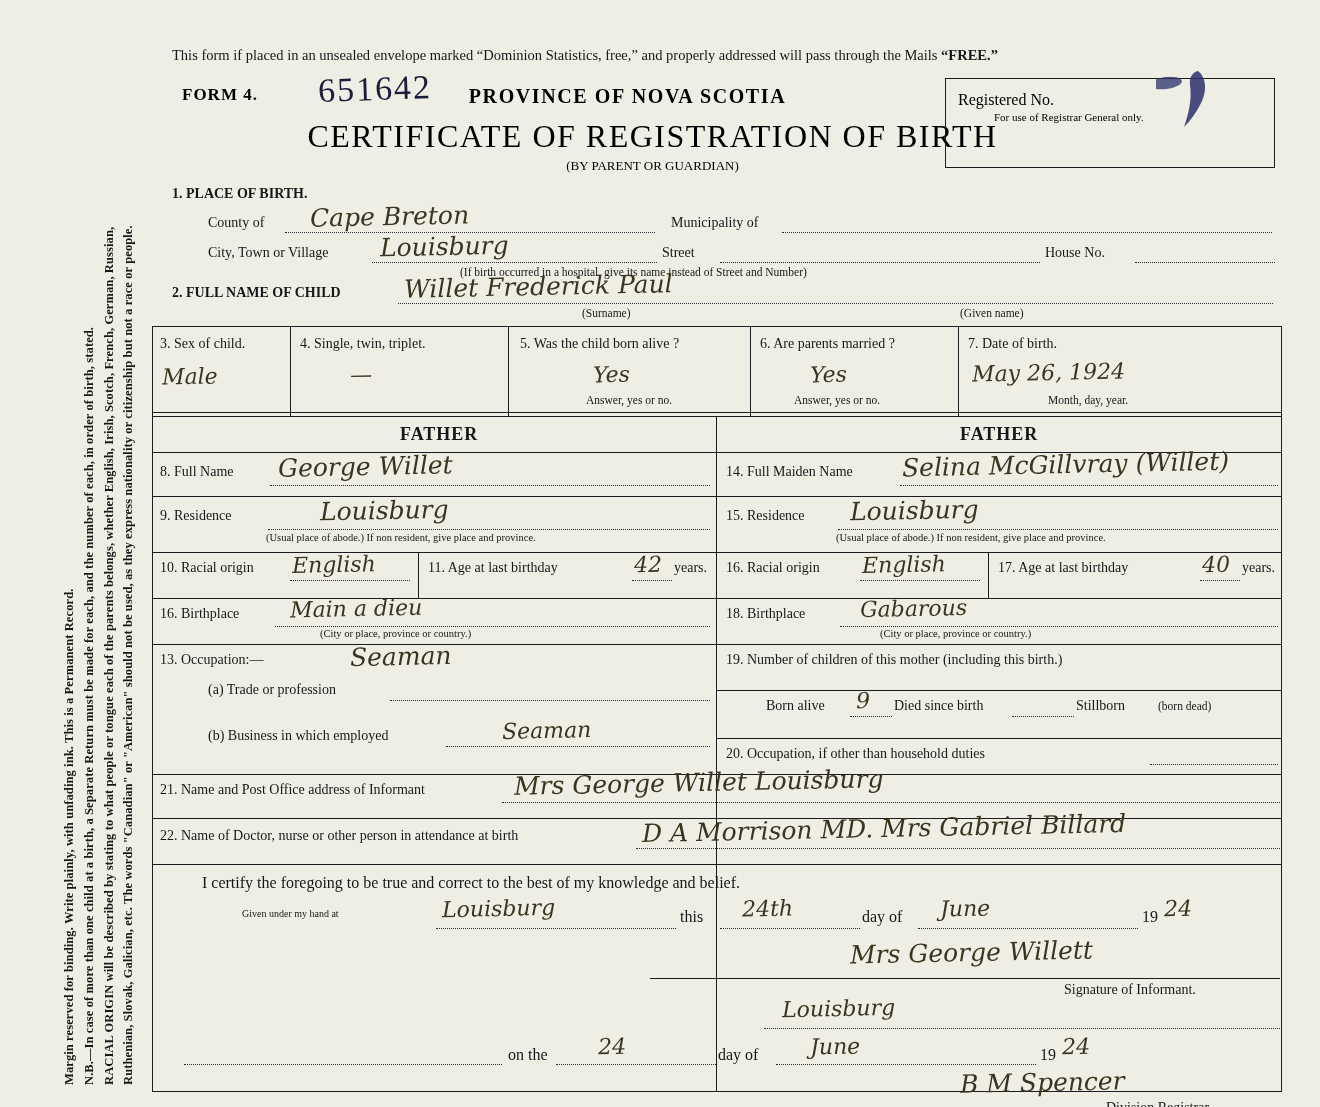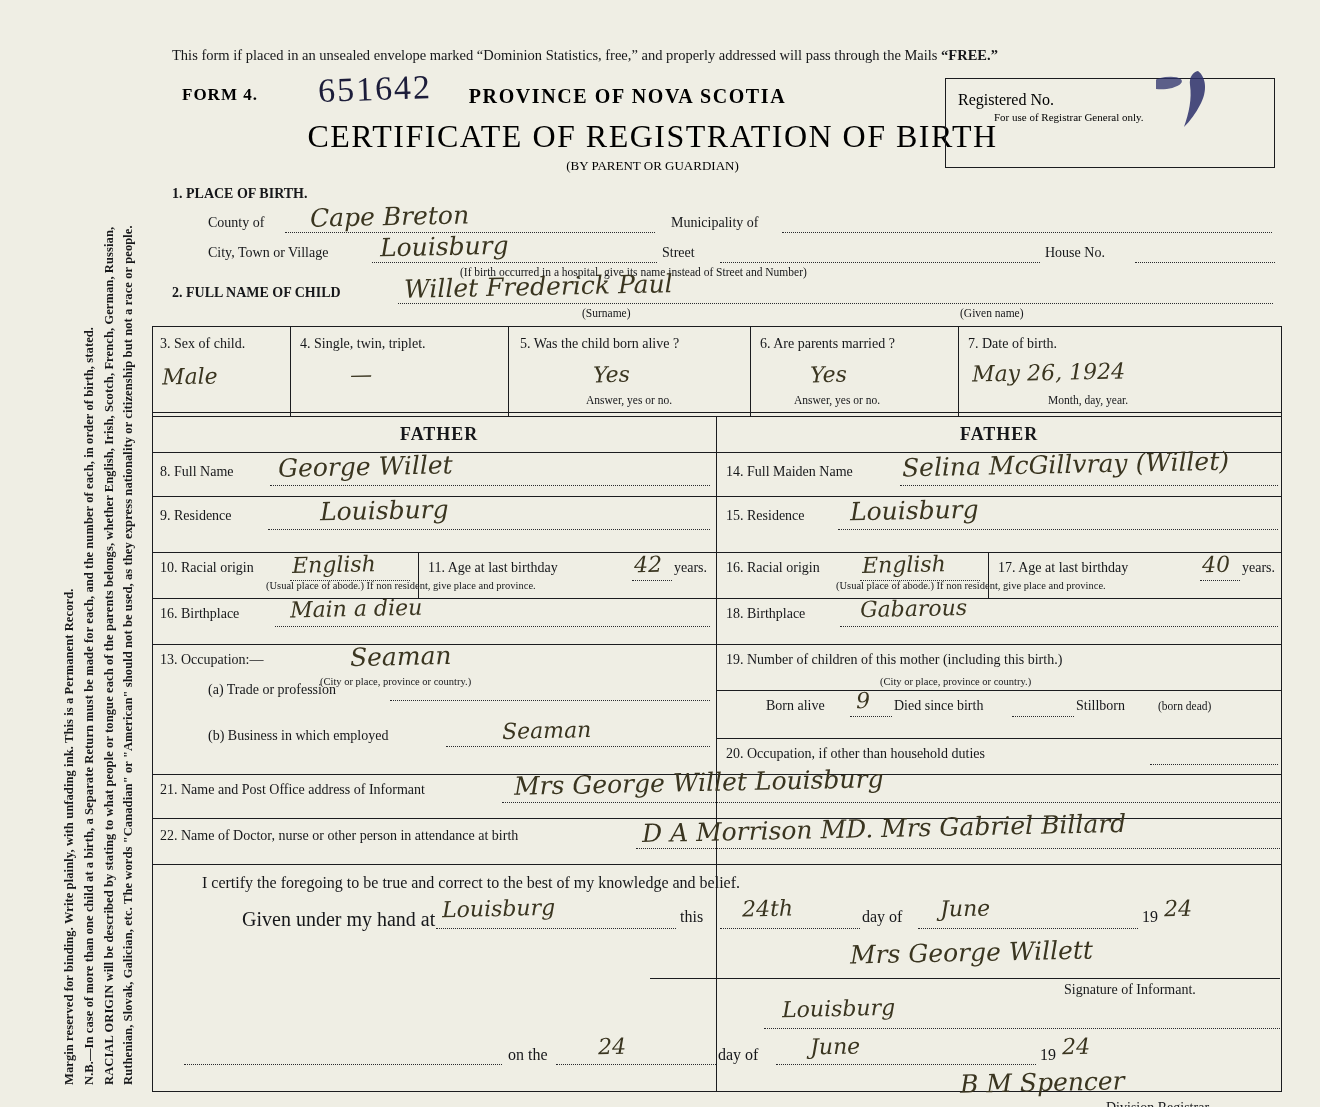--- a/index.html
+++ b/index.html
@@ -123,21 +123,21 @@
   }
   .blob {
     position: absolute;
     left: 210px; top: -10px;
     width: 60px; height: 70px;
   }
 
   
   .t { position: absolute; font-size: 14px; color: #16171a; }
   .small { font-size: 11.5px; }
-  .tiny { font-size: 10.5px; margin-top: 48px; }
+  .tiny { font-size: 10.5px; }
   .b { font-weight: bold; }
 
   
   .hw {
     position: absolute;
     font-family: "DejaVu Serif", serif;
     font-style: italic;
     color: #3a3520;
     white-space: nowrap;
     transform: rotate(-1.2deg);
@@ -346,21 +346,21 @@
 
     <div class="line" style="left:2px;top:788px;width:1130px;"></div>
     <div class="t" style="left:10px;top:798px;">22. Name of Doctor, nurse or other person in attendance at birth</div>
     <div class="dots" style="left:486px;top:818px;width:644px;"></div>
     <div class="hw big" style="left:492px;top:784px;">D A Morrison MD.    Mrs Gabriel Billard</div>
 
     <div class="line" style="left:2px;top:834px;width:1130px;"></div>
 
     <div class="t" style="left:52px;top:844px;font-size:16px;">I certify the foregoing to be true and correct to the best of my knowledge and belief.</div>
 
-    <div class="t" style="left:92px;top:878px;font-size:20px;">Given under my hand at</div>
+    <div class="t" style="left:92px;top:878px;font-size:10px;">Given under my hand at</div>
     <div class="dots" style="left:286px;top:898px;width:240px;"></div>
     <div class="hw med" style="left:292px;top:866px;">Louisburg</div>
     <div class="t" style="left:530px;top:878px;font-size:16px;">this</div>
     <div class="dots" style="left:570px;top:898px;width:140px;"></div>
     <div class="hw med" style="left:592px;top:866px;">24th</div>
     <div class="t" style="left:712px;top:878px;font-size:16px;">day of</div>
     <div class="dots" style="left:768px;top:898px;width:220px;"></div>
     <div class="hw med" style="left:790px;top:866px;">June</div>
     <div class="t" style="left:992px;top:878px;font-size:16px;">19</div>
     <div class="hw med" style="left:1014px;top:866px;">24</div>

